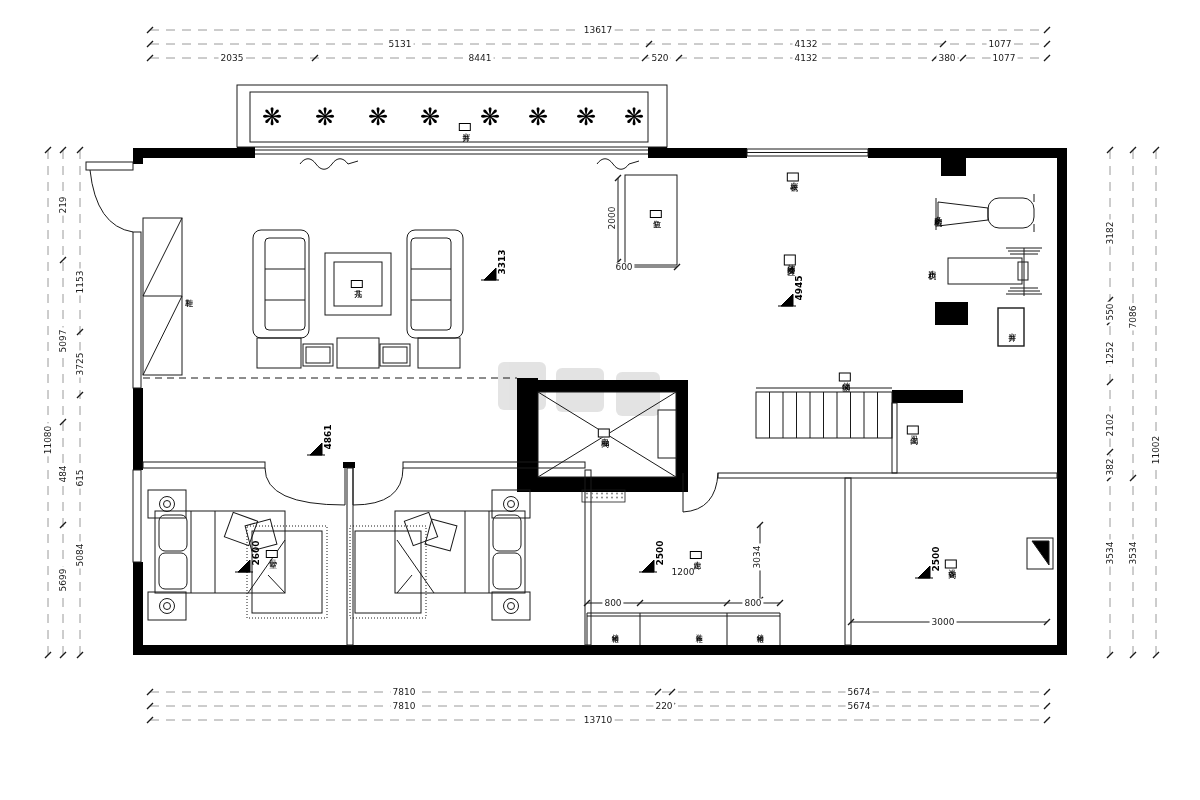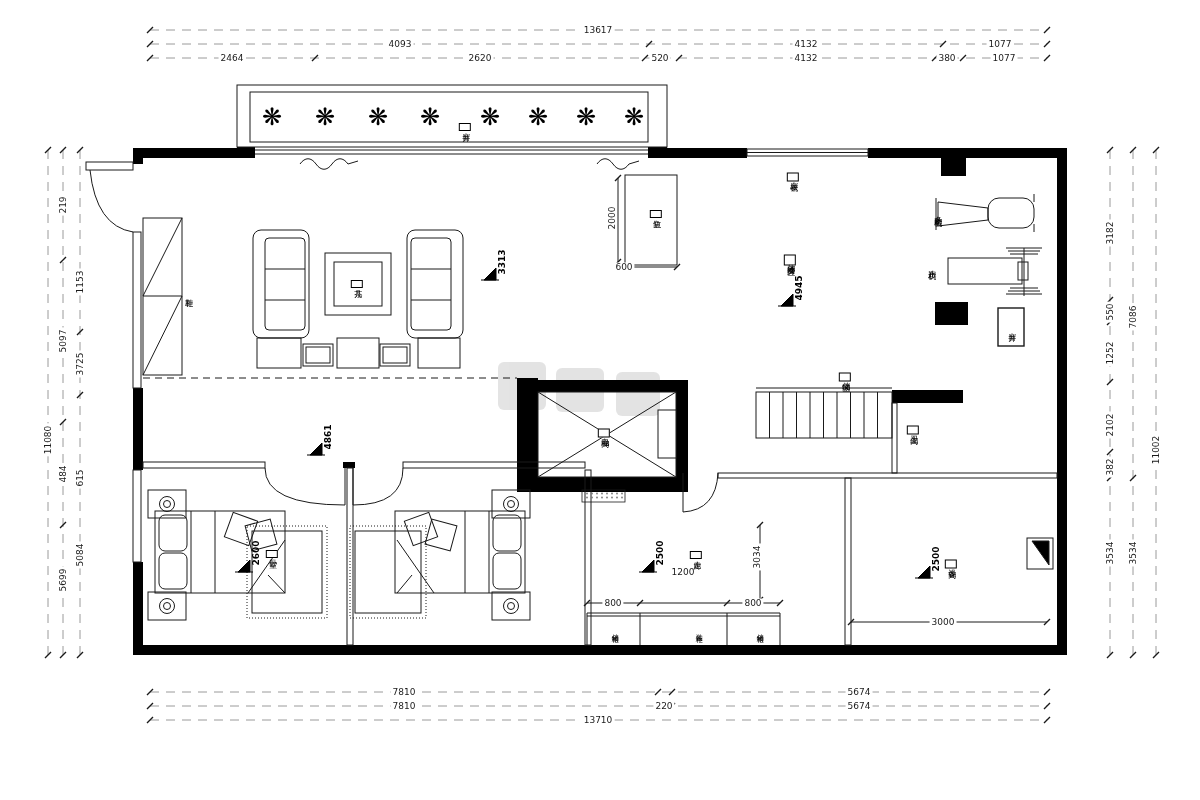--- a/index.html
+++ b/index.html
@@ -286,25 +286,25 @@
     <polygon points="238,572 250,572 250,560"></polygon>
         <line x1="235" y1="572" x2="253" y2="572"></line>
     <polygon points="642,572 654,572 654,560"></polygon>
         <line x1="639" y1="572" x2="657" y2="572"></line>
     <polygon points="918,578 930,578 930,566"></polygon>
         <line x1="915" y1="578" x2="933" y2="578"></line>
   </g>
 </svg>
 
 <div class="dimnum" style="left:598px;top:30px">13617</div>
-<div class="dimnum" style="left:400px;top:44px">4093</div>
+<div class="dimnum" style="left:400px;top:44px">5131</div>
 <div class="dimnum" style="left:806px;top:44px">4132</div>
 <div class="dimnum" style="left:1000px;top:44px">1077</div>
-<div class="dimnum" style="left:232px;top:58px">2464</div>
-<div class="dimnum" style="left:480px;top:58px">2620</div>
+<div class="dimnum" style="left:232px;top:58px">2035</div>
+<div class="dimnum" style="left:480px;top:58px">8441</div>
 <div class="dimnum" style="left:660px;top:58px">520</div>
 <div class="dimnum" style="left:806px;top:58px">4132</div>
 <div class="dimnum" style="left:947px;top:58px">380</div>
 <div class="dimnum" style="left:1004px;top:58px">1077</div>
 
 <div class="dimnum" style="left:404px;top:692px">7810</div>
 <div class="dimnum" style="left:859px;top:692px">5674</div>
 <div class="dimnum" style="left:404px;top:706px">7810</div>
 <div class="dimnum" style="left:664px;top:706px">220</div>
 <div class="dimnum" style="left:859px;top:706px">5674</div>

